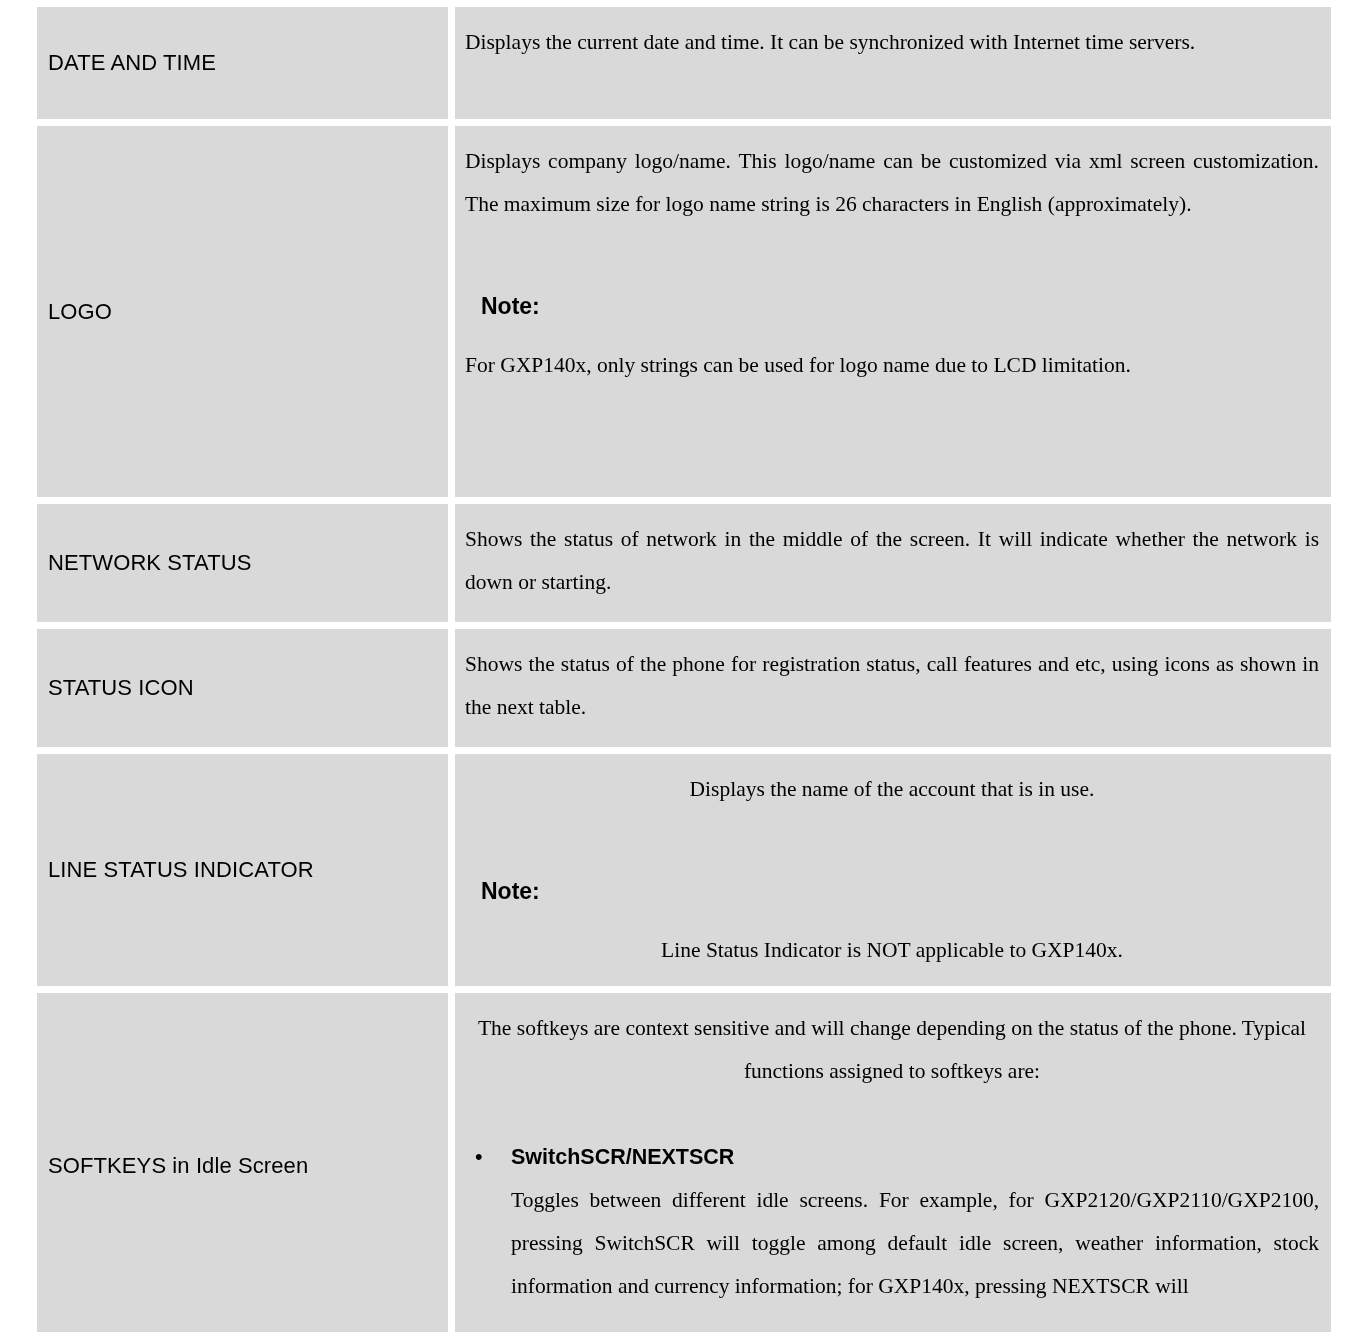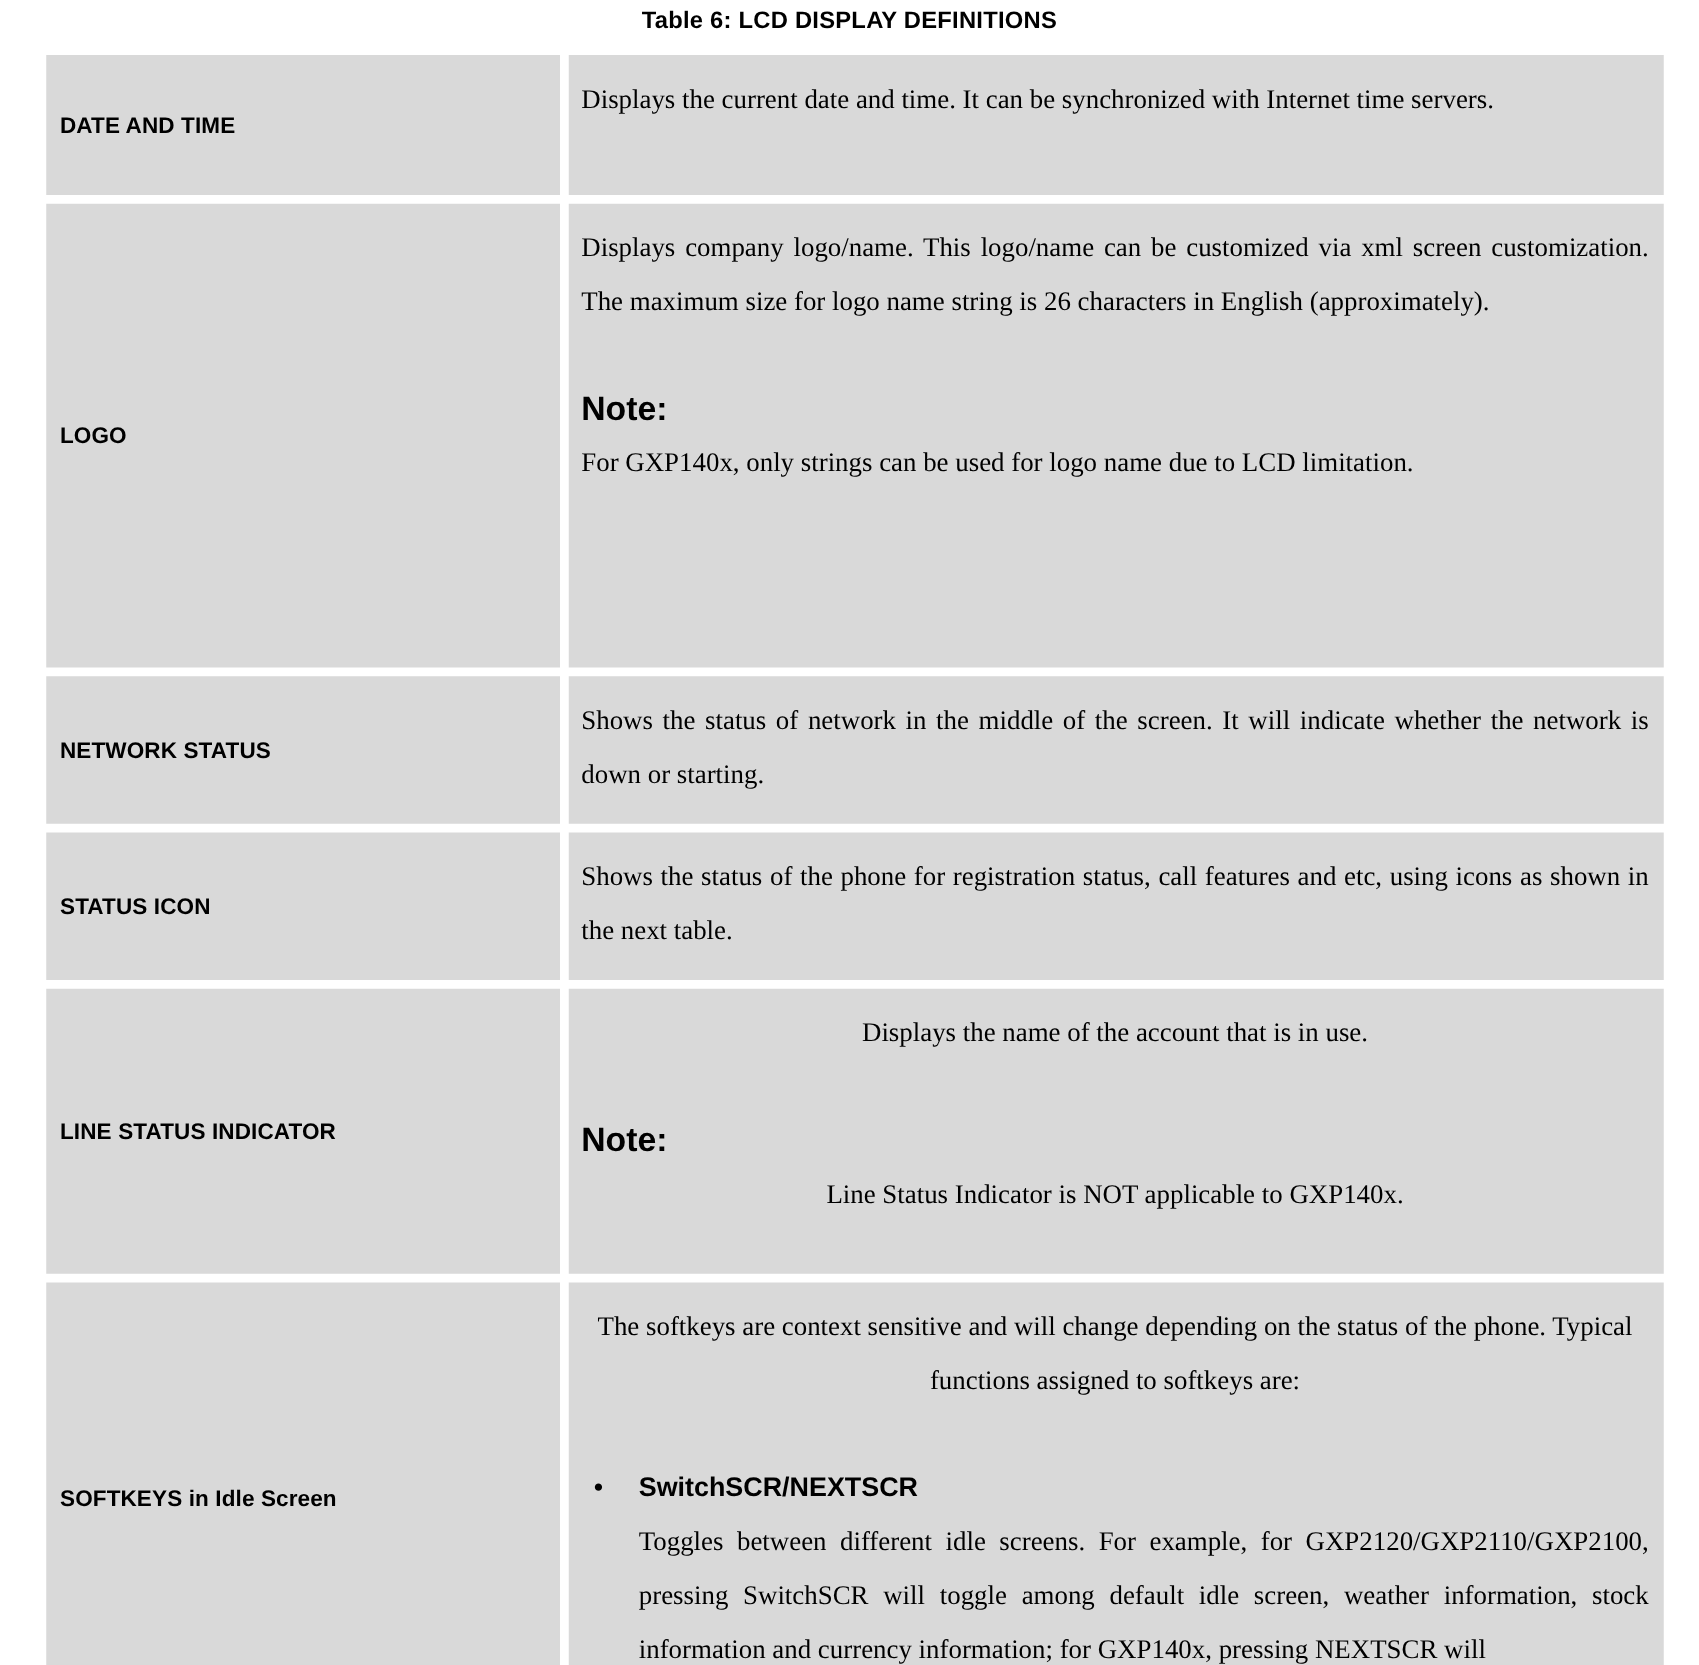--- a/index.html
+++ b/index.html
@@ -52,45 +52,45 @@
     text-align: left;
   }
 
   td.desc-cell {
     padding: 14px 12px 14px 10px;
     text-align: left;
     vertical-align: top;
   }
 
   .label-text {
-    font-size: 18px;
-    font-weight: bold;
+    font-size: 22px;
+    font-weight: normal;
     line-height: 1.25;
     letter-spacing: 0.1px;
   }
 
   .para {
     font-size: 21.5px;
     line-height: 43px;
     text-align: justify;
     text-justify: inter-word;
     margin: 0;
     hyphens: none;
     font-family: Liberation Serif, serif;
   }
 
   .para.nojustify {
     text-align: center;
   }
 
   .note-label {
-    font-size: 27px;
+    font-size: 23px;
     line-height: 43px;
     font-weight: bold;
-    margin: 0;
+    margin: 16px;
   }
 
   .spacer-line {
     height: 43px;
   }
 
   .bullet-block {
     display: flex;
     align-items: flex-start;
   }
@@ -124,21 +124,20 @@
 
   tr.row-logo td.label-cell,
   tr.row-line td.label-cell,
   tr.row-softkeys td.label-cell { vertical-align: middle; }
 </style>
 </head>
 <body>
 
 <div class="page">
 
-  <div class="table-caption">Table 6: LCD DISPLAY DEFINITIONS</div>
 
   <table class="lcd-table">
     <tbody>
 
       <tr class="row-date">
         <td class="label-cell">
           <div class="label-text">DATE AND TIME</div>
         </td>
         <td class="desc-cell">
           <p class="para">Displays the current date and time. It can be synchronized with Internet time servers.</p>

